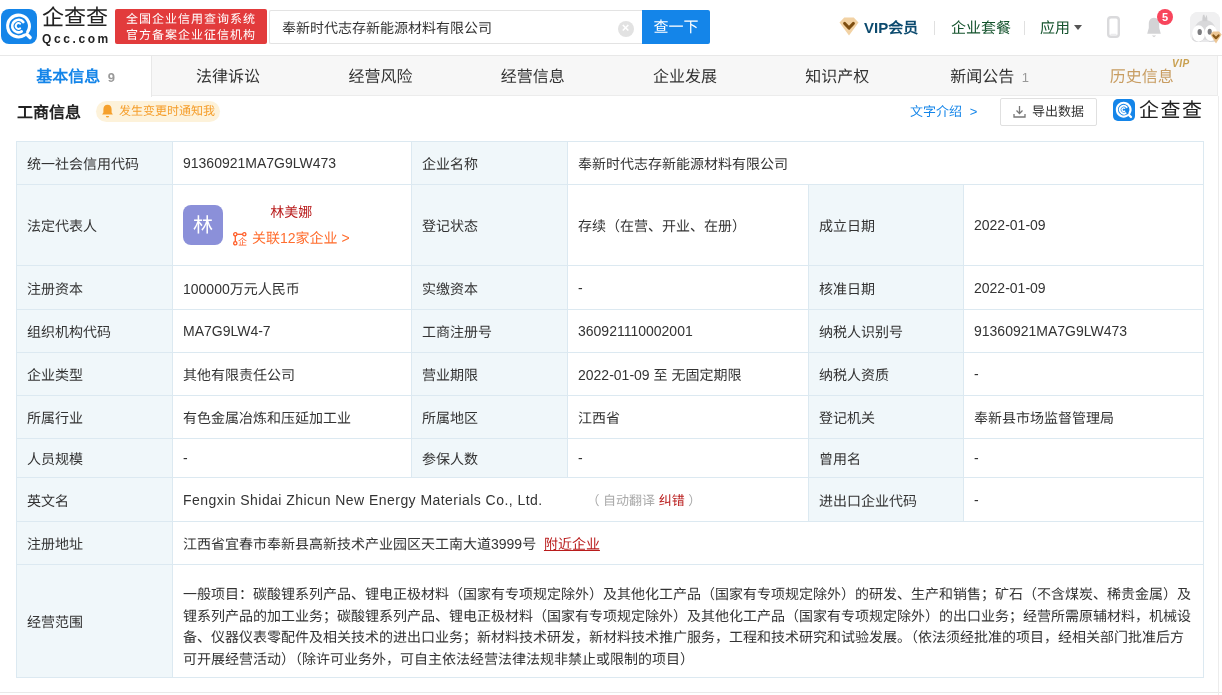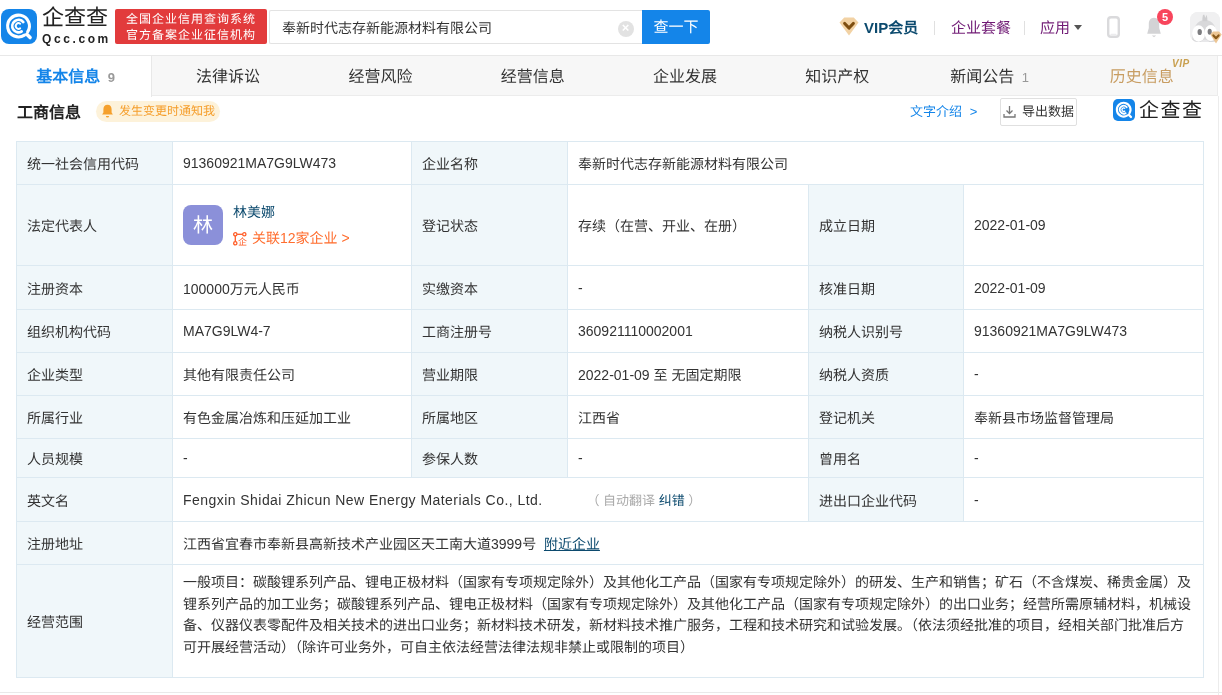--- a/index.html
+++ b/index.html
@@ -15,21 +15,21 @@
 #logoTxt .cn { font-size:22px; color:#222; letter-spacing:0; font-weight:500; line-height:24px; white-space:nowrap; }
 #logoTxt .en { font-size:12px; color:#222; font-weight:bold; letter-spacing:2.6px; line-height:14px; margin-top:2px; white-space:nowrap; }
 #redBadge { position:absolute; left:115px; top:9px; width:152px; height:35px; background:#e23b3c; color:#fff; border-radius:2px;
   font-size:12px; line-height:16px; text-align:center; padding-top:2px; letter-spacing:1px; }
 #searchBox { position:absolute; left:269px; top:10px; width:373px; height:34px; border:1px solid #e3e3e3; border-right:none; border-radius:2px 0 0 2px; }
 #searchBox .txt { position:absolute; left:12px; top:6px; font-size:14px; color:#333; }
 #clearIc { position:absolute; right:8px; top:10px; width:16px; height:16px; border-radius:50%; background:#e2e2e2; }
 #clearIc:before { content:"\00d7"; position:absolute; left:3.8px; top:-1.5px; color:#fff; font-size:13px; font-weight:bold; }
 #searchBtn { position:absolute; left:642px; top:10px; width:68px; height:34px; background:#1485e9; border-radius:0 2px 2px 0;
   color:#fff; font-size:15px; text-align:center; line-height:34px; }
-.hdrItem { position:absolute; top:0; height:56px; line-height:56px; font-size:15px; color:#701a75; white-space:nowrap; }
+.hdrItem { position:absolute; top:0; height:56px; line-height:56px; font-size:15px; color:#14532d; white-space:nowrap; }
 #vipTxt { left:864px; color:#0c4a6e; font-weight:bold; }
 #pkg { left:951px; }
 #app { left:1040px; }
 .hdrDiv { position:absolute; top:21px; width:1px; height:14px; background:#e0e0e0; }
 #caret { position:absolute; left:1074px; top:25px; width:0; height:0; border-left:4.5px solid transparent; border-right:4.5px solid transparent; border-top:5px solid #555; }
 #avatar { position:absolute; left:1190px; top:12px; width:30px; height:30px; border-radius:8px; background:#f0f0f1; overflow:hidden; }
 #avBadge { position:absolute; left:1210px; top:31px; width:12px; height:13px; }
 #notifBadge { position:absolute; left:1157px; top:9px; width:16px; height:16px; border-radius:50%; background:#f8455c; color:#fff;
   font-size:11px; font-weight:bold; text-align:center; line-height:16px; }
 
@@ -39,38 +39,38 @@
 .tab .cnt { font-size:13px; color:#999; margin-left:3px; }
 #tab1 { left:0; background:#fff; border-right:1px solid #e8e8e8; height:41px; color:#1485e9; font-weight:bold; }
 #tab8 { color:#c89d62; }
 #vipSup { position:absolute; left:1172px; top:58px; font-size:10px; font-style:italic; font-weight:bold; color:#c9a050; letter-spacing:0.5px; }
 
 
 #secTitle { position:absolute; left:17px; top:99px; font-size:16px; font-weight:bold; color:#222; }
 #notifyPill { position:absolute; left:96px; top:101px; height:21px; background:#fdf2da; border-radius:10.5px; color:#f59e2b;
   font-size:12px; line-height:21px; padding:0 5px 0 23px; }
 #txtIntro { position:absolute; left:910px; top:101px; font-size:13px; color:#1485e9; }
-#exportBtn { position:absolute; left:1000px; top:98px; width:77px; height:28px; border:1px solid #e0e0e0; border-radius:2px;
+#exportBtn { position:absolute; left:1000px; top:98px; width:97px; height:28px; border:1px solid #e0e0e0; border-radius:2px;
   font-size:13px; color:#333; line-height:26px; text-align:center; }
 #cardLogoTxt { position:absolute; left:1139px; top:101px; font-size:20px; line-height:18px; color:#222; letter-spacing:1.5px; font-weight:500; }
 
 
 #tbl { position:absolute; left:16px; top:141px; width:1187px; border-collapse:collapse; table-layout:fixed;
   font-size:14px; color:#333; }
 #tbl td { border:1px solid #dce9f1; padding:0 10px; overflow:hidden; }
 #tbl td.l { background:#f0f7fa; }
-.blue { color:#0c4a6e; }
+.blue { color:#b91c1c;text-align:center; }
 .orange { color:#ff6d2e; }
 .gray { color:#aaa;margin-left:40px; }
 #avatarP { display:inline-block; width:40px; height:40px; background:#8b90d9; border-radius:8px; color:#fff;
   font-size:20px; text-align:center; line-height:40px; vertical-align:middle; }
 .legRight { display:inline-block; vertical-align:middle; margin-left:10px; }
 .legRight .nm { font-size:14px; line-height:20px; margin-bottom:6px; }
 .legRight .rel { font-size:14px; line-height:20px; }
-#tbl td#bizScope { line-height:21.5px; padding:7px 10px 0 10px; vertical-align:top; }
+#tbl td#bizScope { line-height:21.5px; padding:19px 10px 0 10px; vertical-align:top; }
 #pageLine { position:absolute; left:0; top:692px; width:1222px; height:1px; background:#e9e9e9; }
 #rightLine { position:absolute; left:1218px; top:96px; width:1px; height:599px; background:#ececec; }
 .icp { vertical-align:-2px; margin-right:6px; }
 </style>
 </head>
 <body>
 
 <div id="header">
   <div id="logoSq">
     <svg width="36" height="35" viewBox="0 0 36 36">

